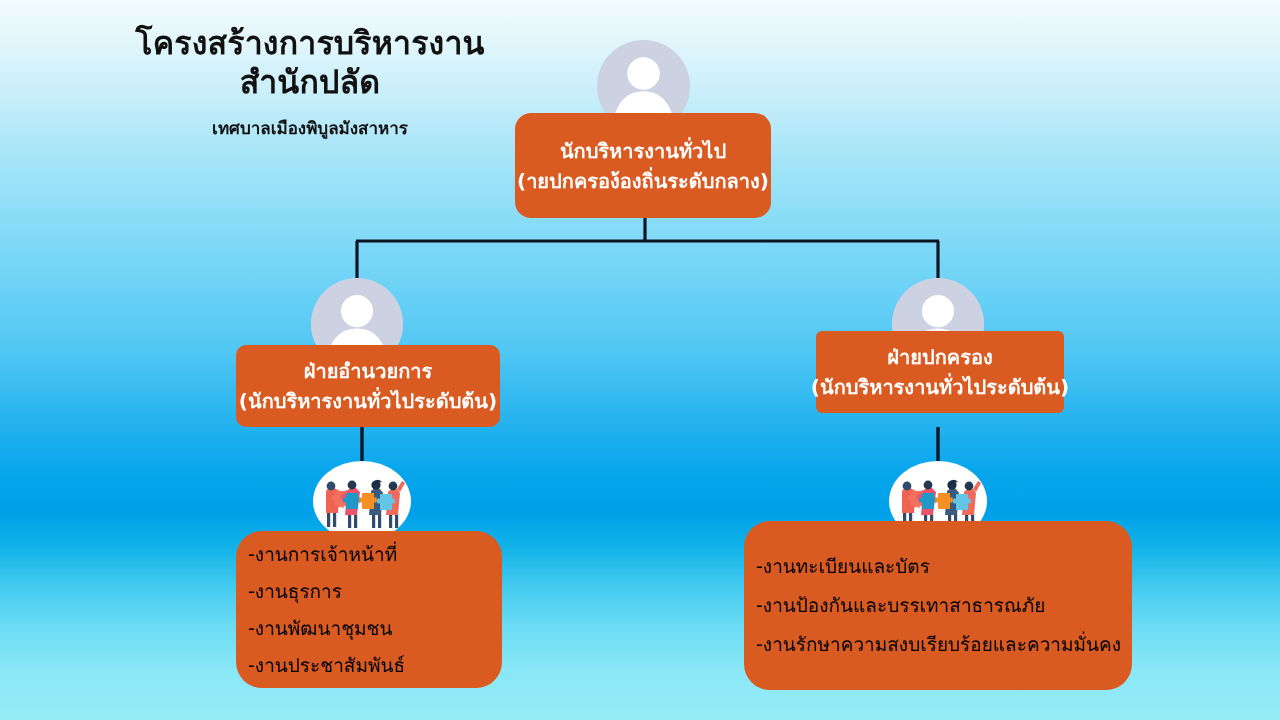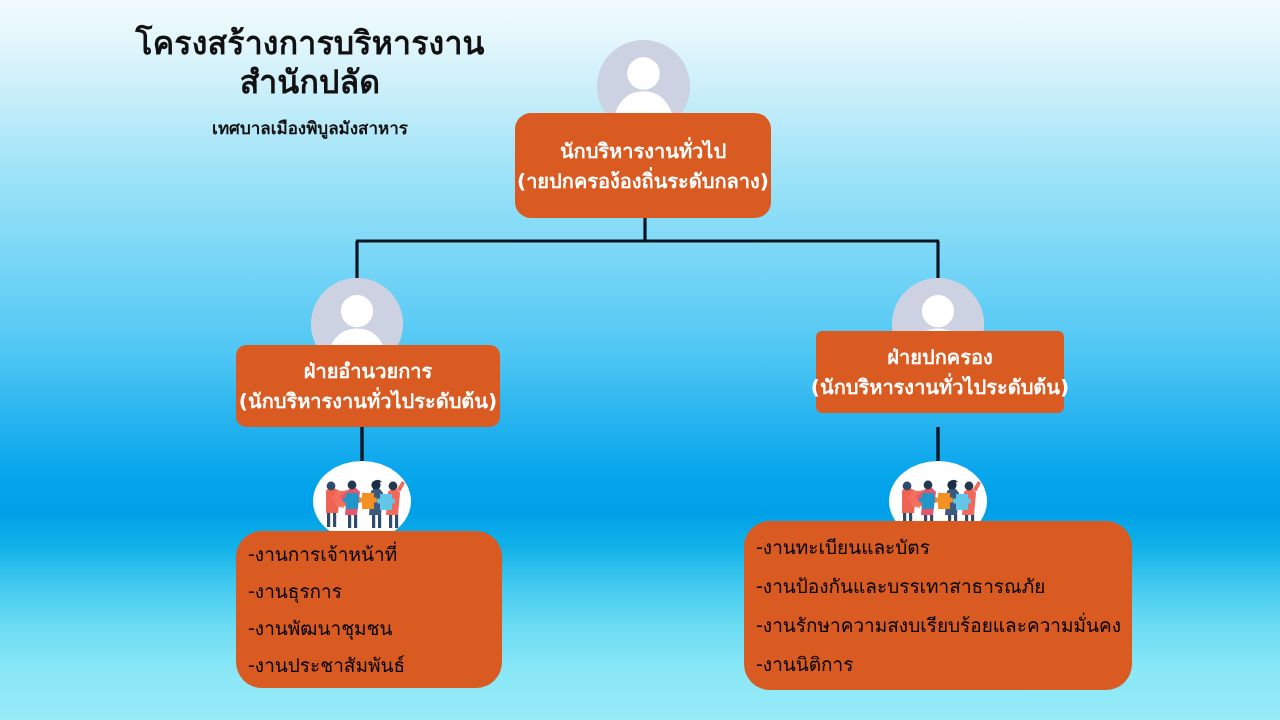--- a/index.html
+++ b/index.html
@@ -294,16 +294,15 @@
         <path d="M 84 28 l 5 -8 3 2 -5 9 Z" fill="#ef6a5a"></path>
       </g>
       <path d="M 67 33 l 12 0 0 5 q 3 -2 3 2 q 0 4 -3 2 l 0 7 -12 0 0 -7 q -3 2 -3 -2 q 0 -4 3 -2 Z" fill="#61c6e8"></path>
     </svg>
   </div>
 
   <div class="list-box" id="list-right">
     <div class="list-item">-งานทะเบียนและบัตร</div>
     <div class="list-item">-งานป้องกันและบรรเทาสาธารณภัย</div>
     <div class="list-item">-งานรักษาความสงบเรียบร้อยและความมั่นคง</div>
-    <div class="list-item">-งานนิติการ</div>
   </div>
 
 </div>
 
 </body></html>

